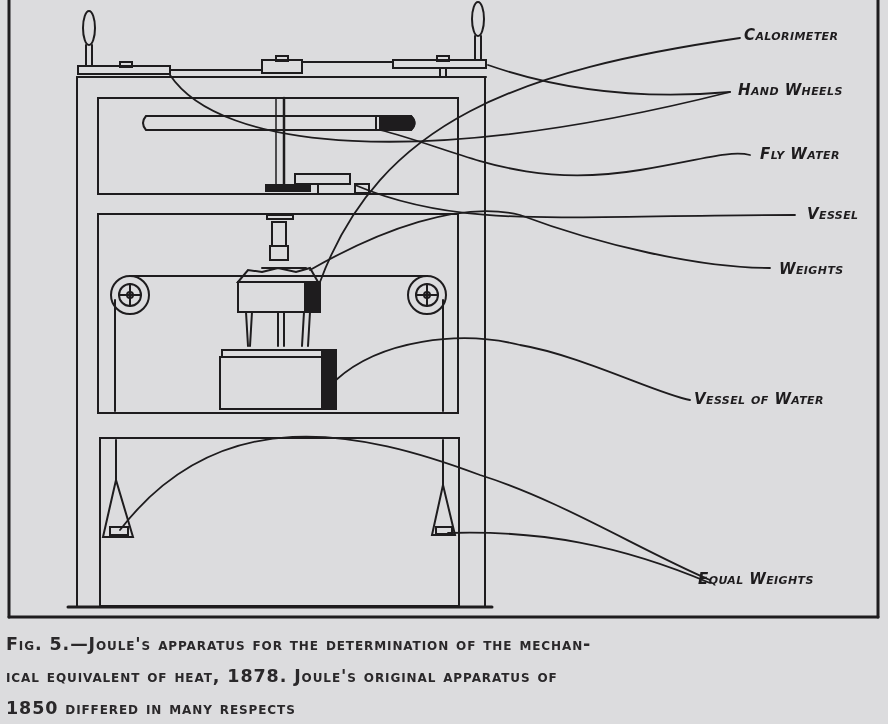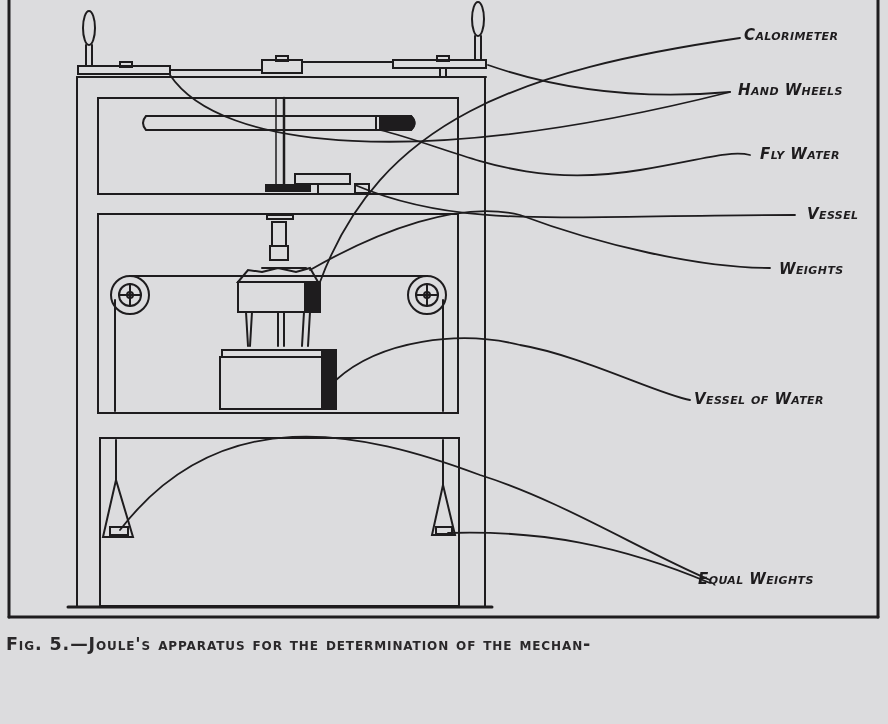--- a/index.html
+++ b/index.html
@@ -167,13 +167,15 @@
   <div class="label" style="left:738px; top:81px;">Hand Wheels</div>
   <div class="label" style="left:760px; top:145px;">Fly Water</div>
   <div class="label" style="left:807px; top:205px;">Vessel</div>
   <div class="label" style="left:779px; top:260px;">Weights</div>
   <div class="label" style="left:694px; top:390px;text-align:center;">Vessel of Water</div>
   <div class="label" style="left:698px; top:570px;">Equal Weights</div>
 </div>
 
 <div class="caption">
   <span>Fig. 5.—Joule's apparatus for the determination of the mechan-</span>
+  <span>ical equivalent of heat, 1878.  Joule's original apparatus of</span>
+  <span>1850 differed in many respects</span>
 </div>
 
 </body></html>

